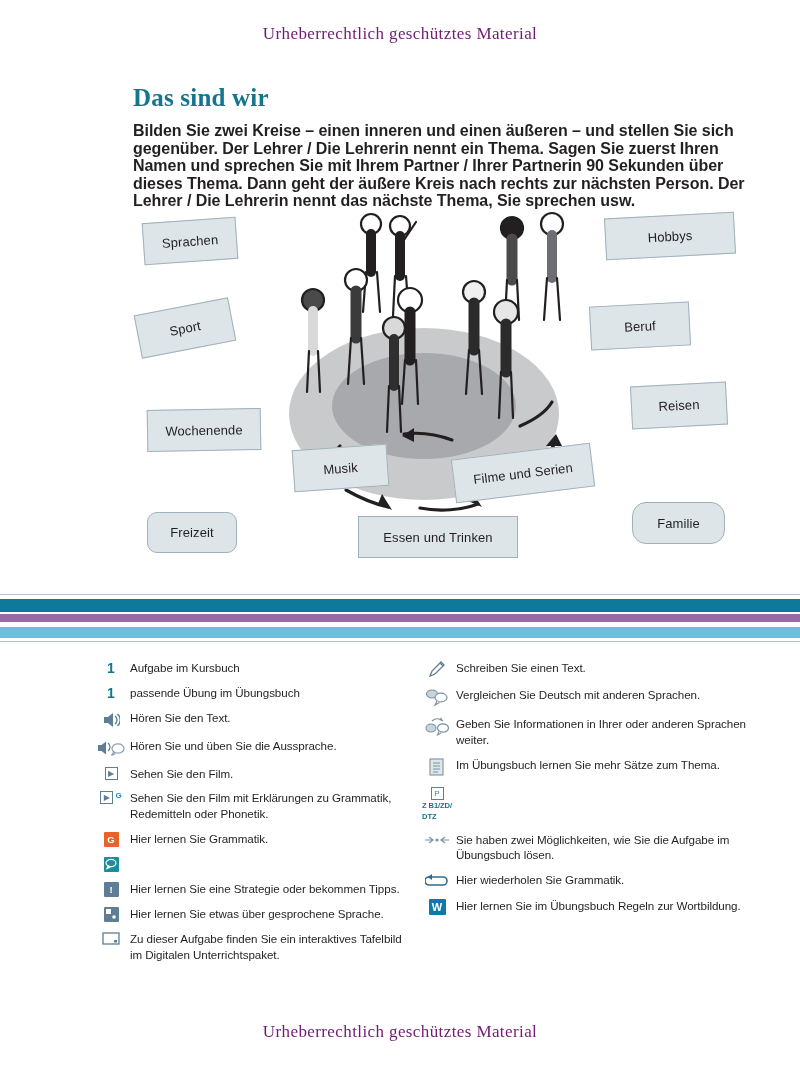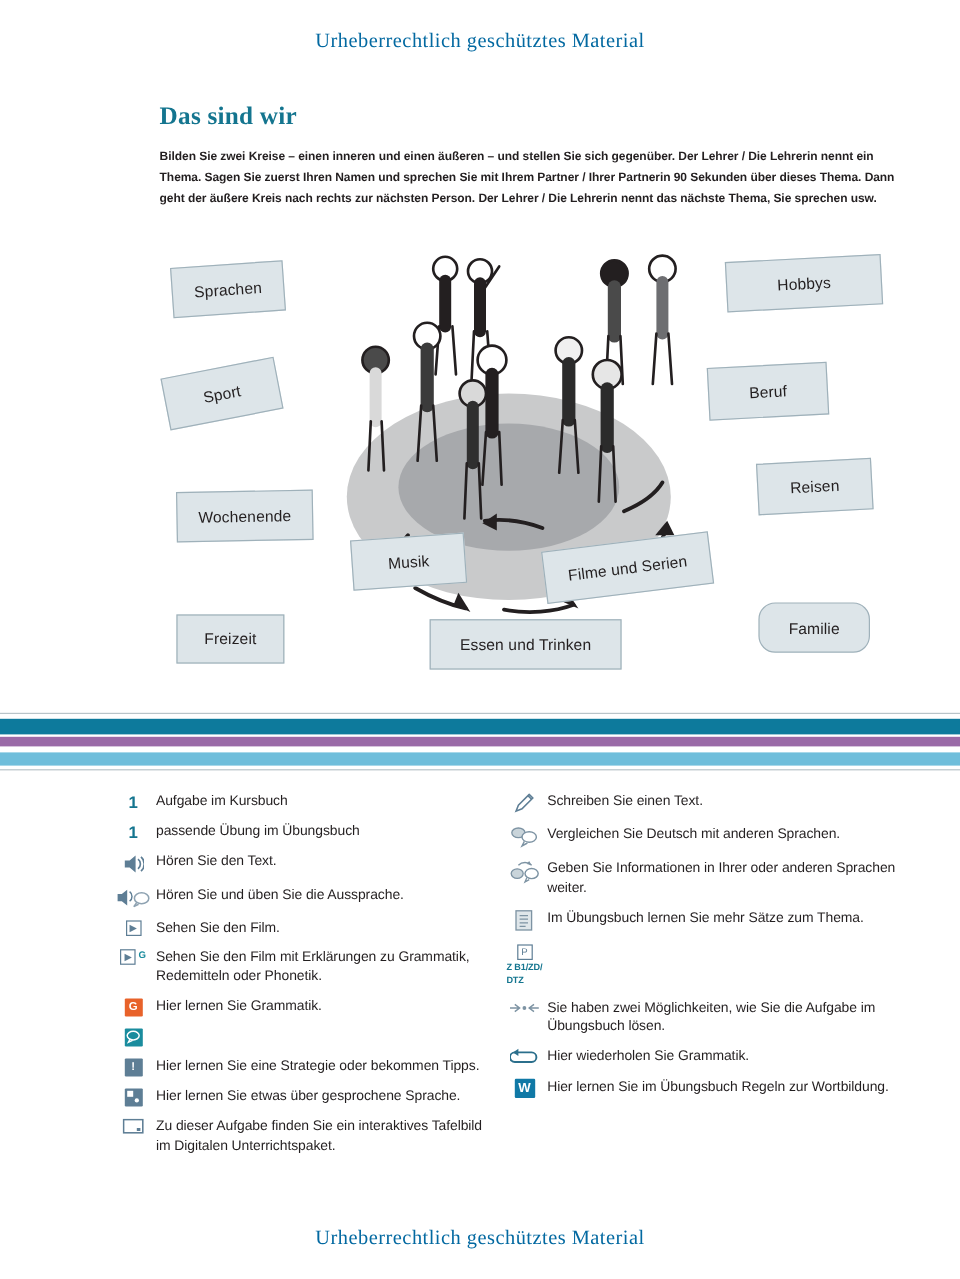--- a/index.html
+++ b/index.html
@@ -18,42 +18,42 @@
 
   
   .copyright {
     position: absolute;
     left: 0;
     width: 800px;
     text-align: center;
     font-family: "Liberation Serif", serif;
     font-size: 17px;
     letter-spacing: 0.4px;
-    color: #0369a1;
+    color: #701a75;
   }
   .copyright.top { top: 24px; }
   .copyright.bottom { top: 1022px; }
 
   
   .headline {
     position: absolute;
     left: 133px;
     top: 84px;
     font-family: "Liberation Serif", serif;
     font-weight: bold;
-    font-size: 21px;
+    font-size: 25px;
     color: #14758f;
     letter-spacing: 0.2px;
   }
   .intro {
     position: absolute;
     left: 133px;
     top: 122px;
     width: 620px;
-    font-size: 10px;
+    font-size: 16px;
     font-weight: bold;
     line-height: 17.5px;
     color: #231f20;
     letter-spacing: -0.05px;
   }
 
   
   .illus {
     position: absolute;
     left: 0;
@@ -246,21 +246,21 @@
   <div id="cards-host">
       <div class="card" style="left: 143px; top: 24px; width: 94px; height: 42px; transform: rotate(-4deg);">
         <span>Sprachen</span>
       </div>
       <div class="card" style="left: 137px; top: 110px; width: 96px; height: 44px; transform: rotate(-11deg);">
         <span>Sport</span>
       </div>
       <div class="card" style="left: 147px; top: 213px; width: 114px; height: 42px; transform: rotate(-1deg);">
         <span>Wochenende</span>
       </div>
-      <div class="card" style="left: 147px; top: 316px; width: 90px; height: 41px; transform: rotate(0deg);">
+      <div class="card" style="left: 147px; top: 316px; width: 90px; height: 41px; transform: rotate(0deg); border-radius: 10px;">
         <span>Freizeit</span>
       </div>
       <div class="card" style="left: 293px; top: 251px; width: 95px; height: 42px; transform: rotate(-4deg);">
         <span>Musik</span>
       </div>
       <div class="card" style="left: 358px; top: 320px; width: 160px; height: 42px; transform: rotate(0deg);">
         <span>Essen und Trinken</span>
       </div>
       <div class="card" style="left: 453px; top: 255px; width: 140px; height: 44px; transform: rotate(-7deg);">
         <span>Filme und Serien</span>

